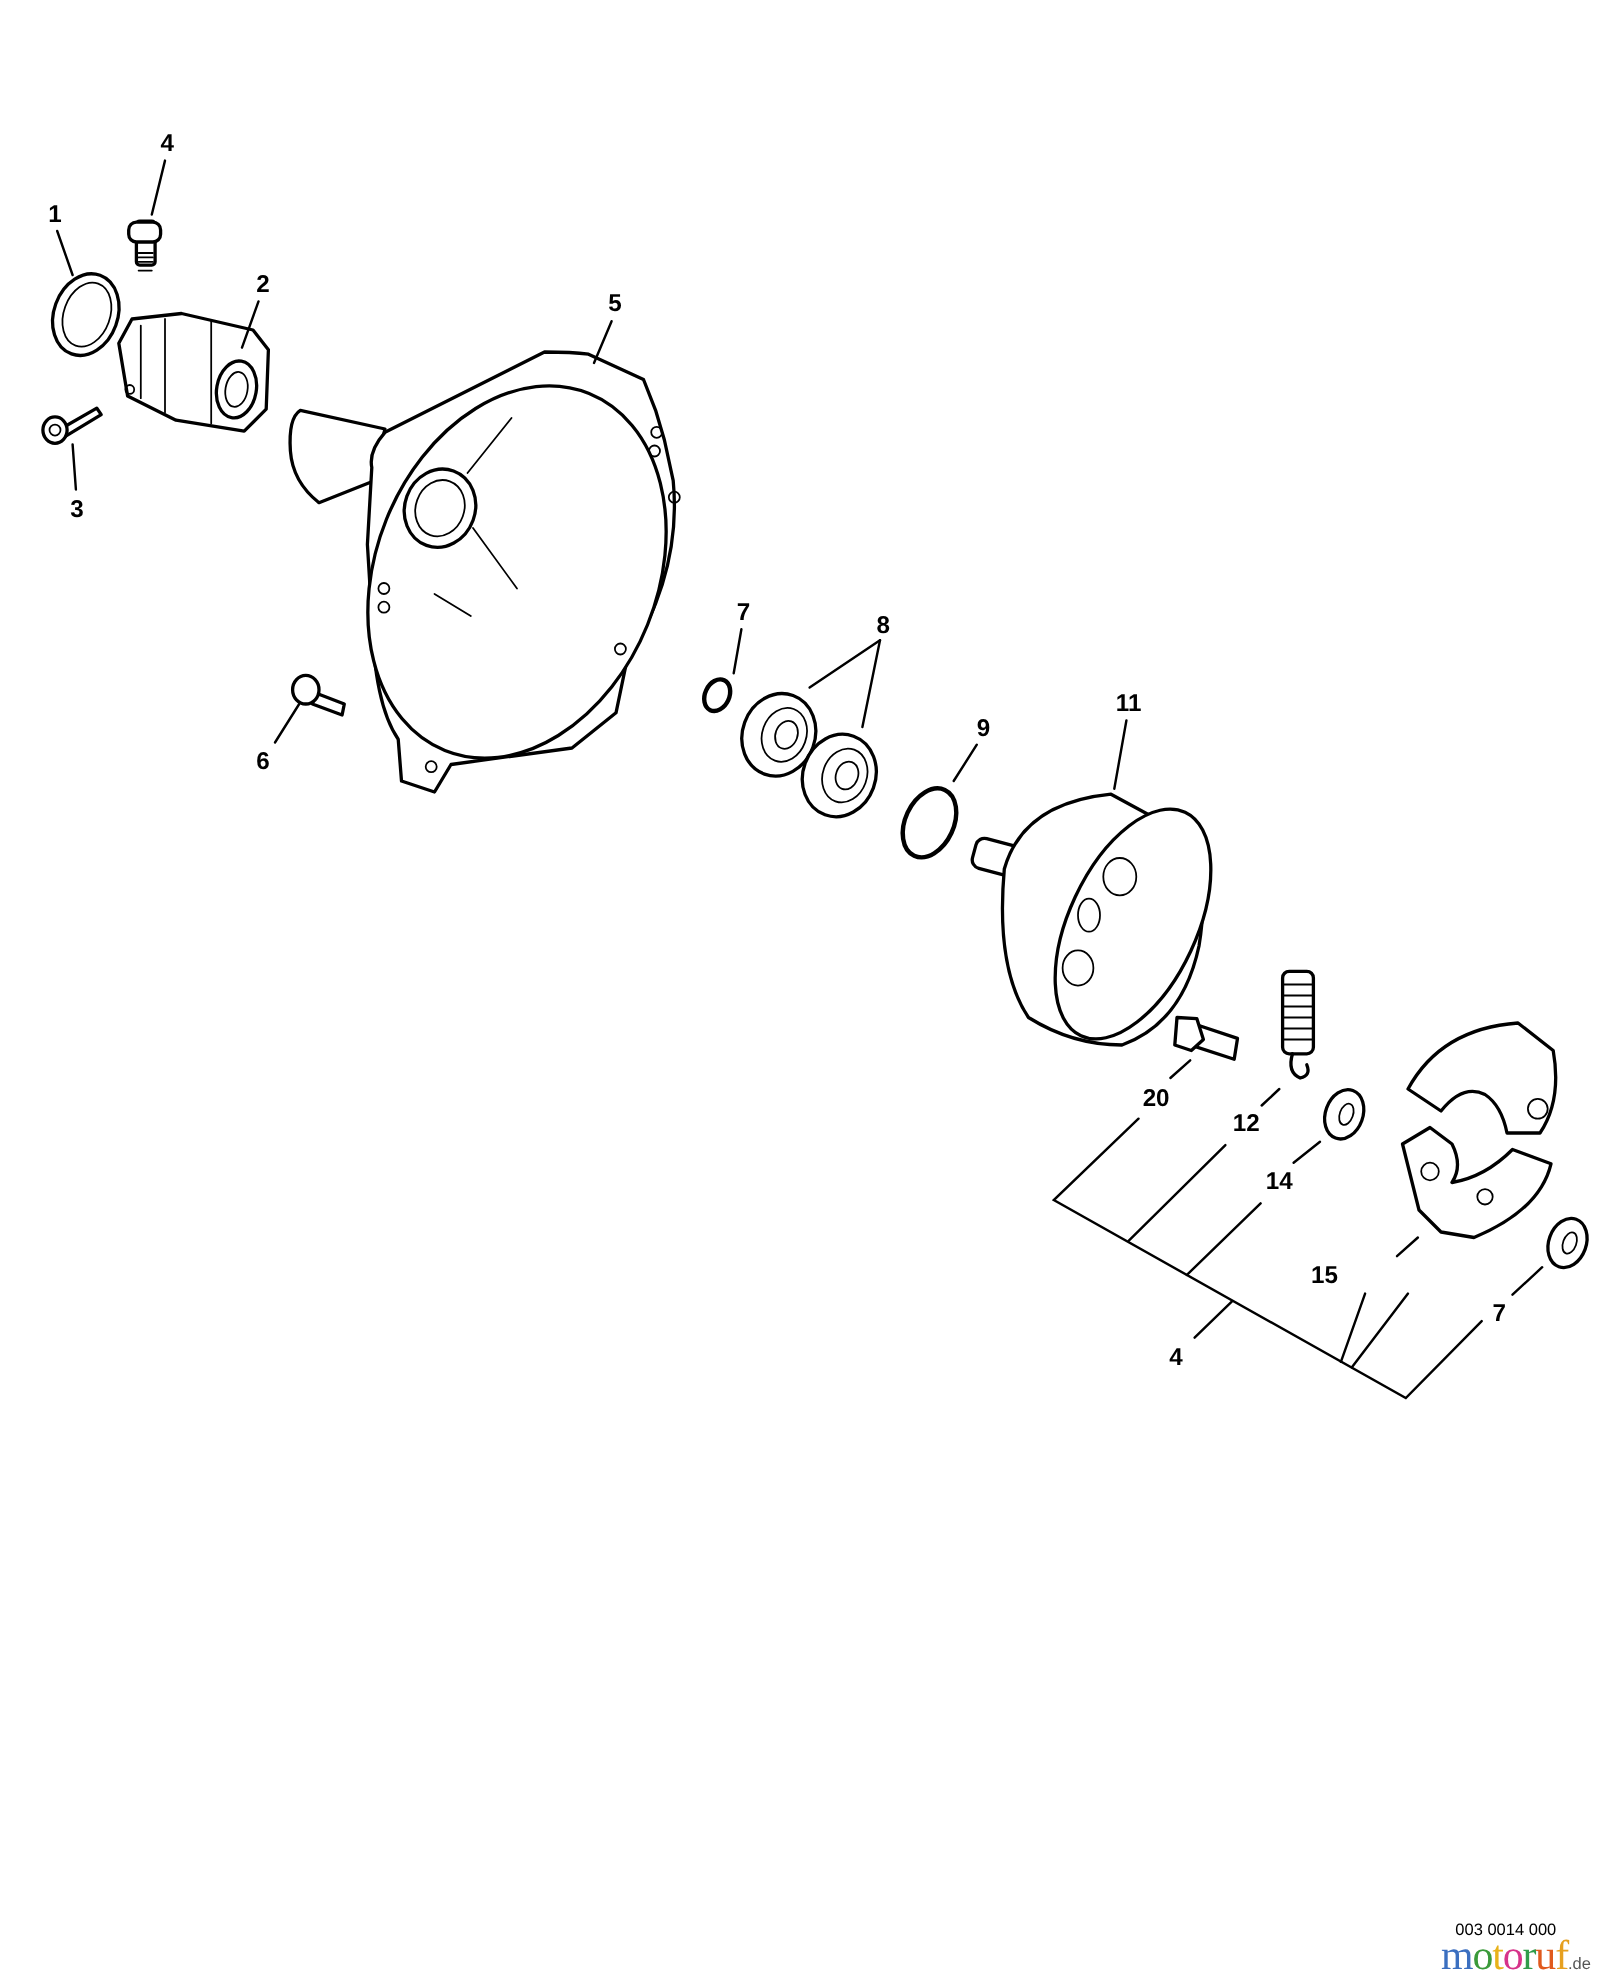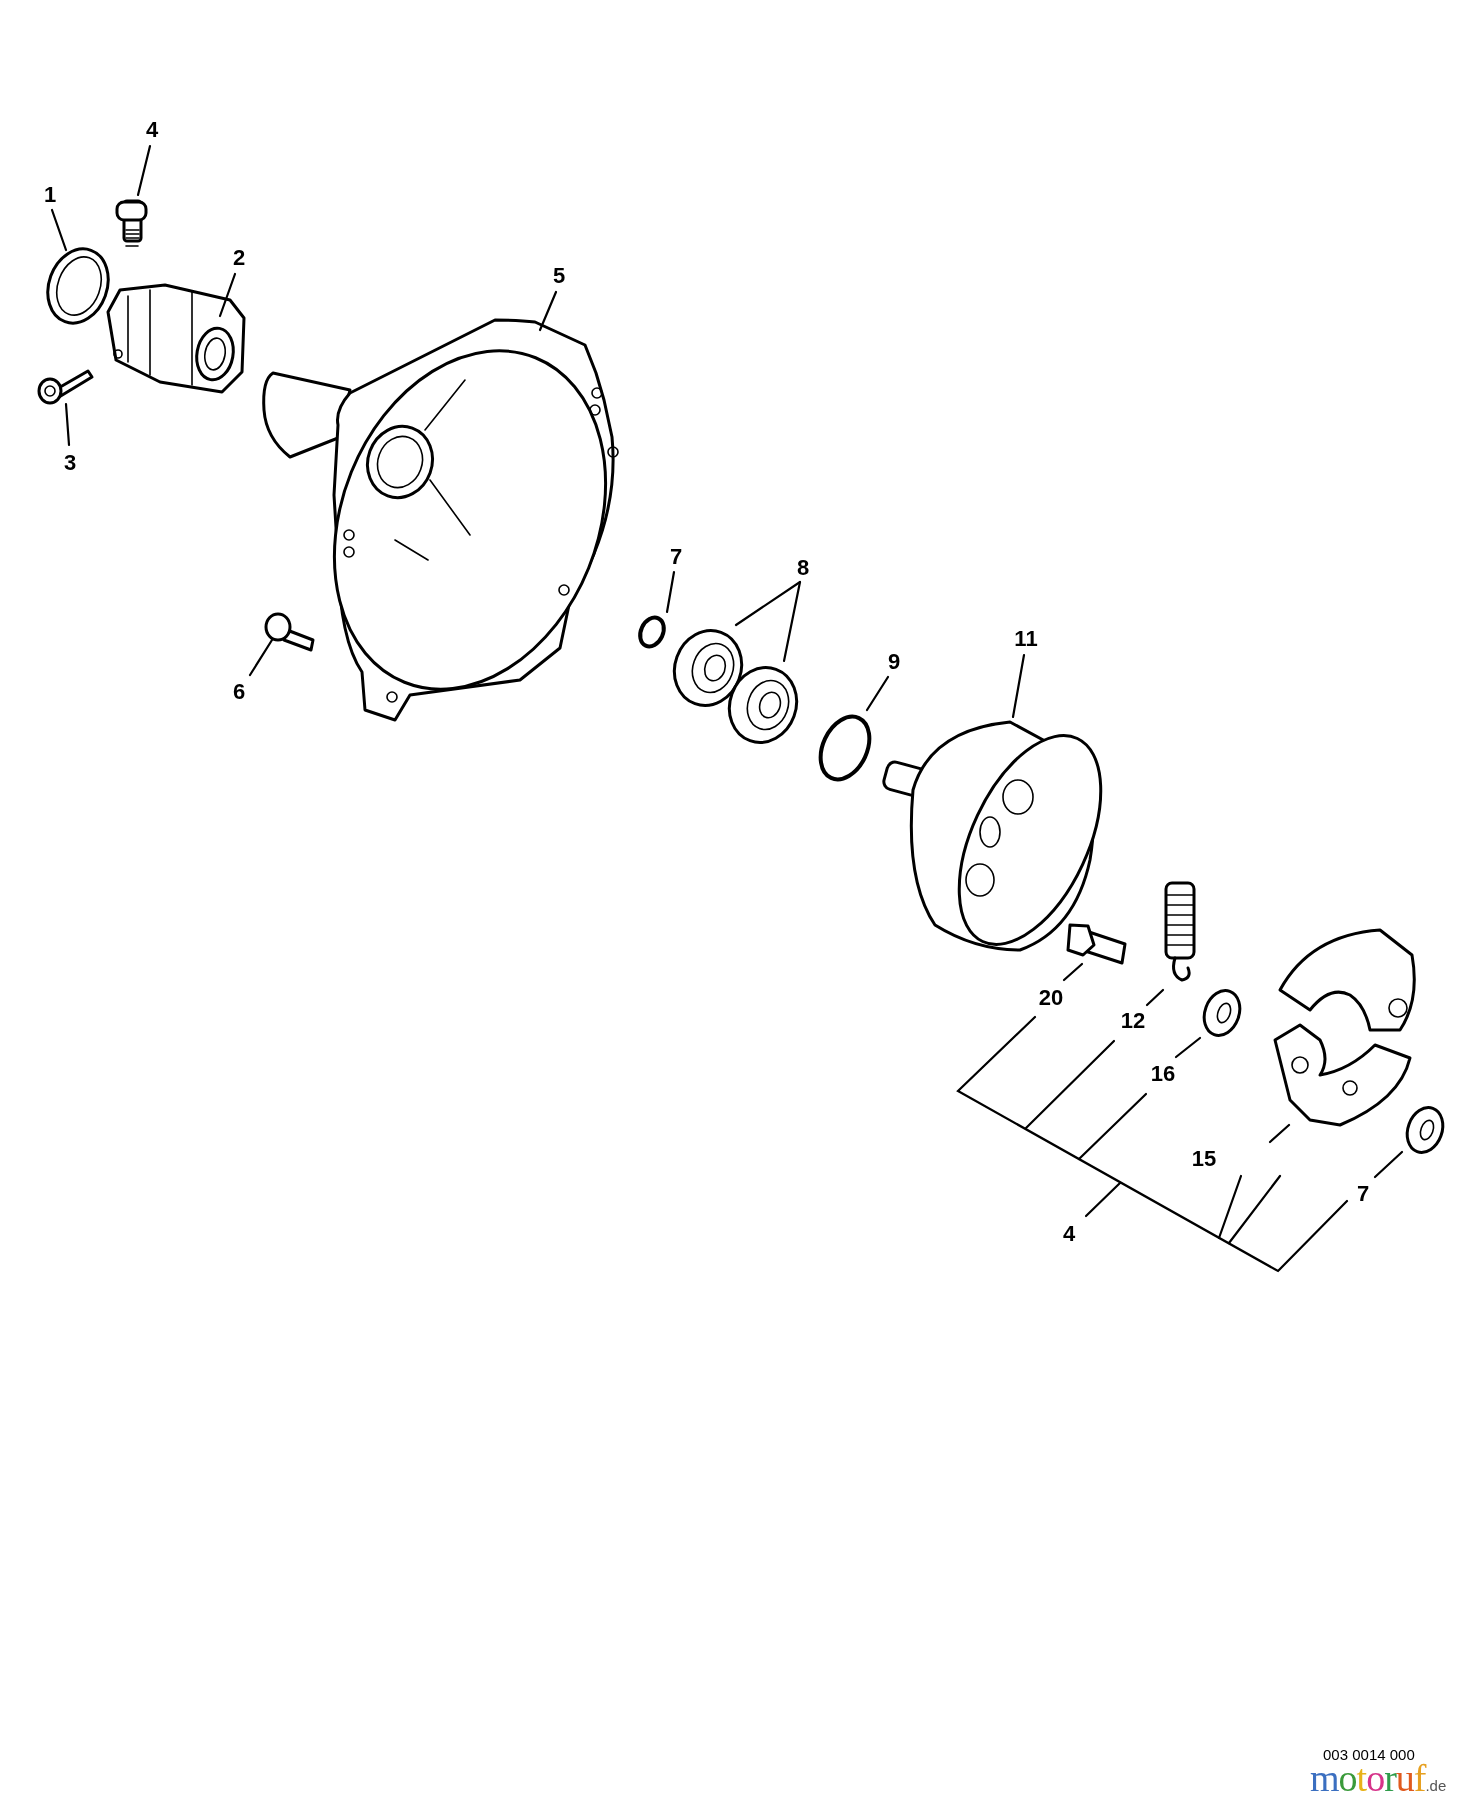--- a/index.html
+++ b/index.html
@@ -159,21 +159,21 @@
 <div class="callout" style="left:152px;top:130px">4</div>
 <div class="callout" style="left:559px;top:276px">5</div>
 <div class="callout" style="left:239px;top:692px">6</div>
 <div class="callout" style="left:676px;top:557px">7</div>
 <div class="callout" style="left:803px;top:568px">8</div>
 <div class="callout" style="left:894px;top:662px">9</div>
 <div class="callout" style="left:1026px;top:639px">11</div>
 <div class="callout" style="left:1069px;top:1234px">4</div>
 <div class="callout" style="left:1051px;top:998px">20</div>
 <div class="callout" style="left:1133px;top:1021px">12</div>
-<div class="callout" style="left:1163px;top:1074px">16</div>
+<div class="callout" style="left:1163px;top:1074px">14</div>
 <div class="callout" style="left:1204px;top:1159px">15</div>
 <div class="callout" style="left:1363px;top:1194px">7</div>
 
 <div class="code">003 0014 000</div>
 
 <div class="brand">
   <span style="color:#3b6fc0">m</span><span style="color:#3a9a3a">o</span><span style="color:#e8b21a">t</span><span style="color:#d6338a">o</span><span style="color:#2f9c4a">r</span><span style="color:#e05a1e">u</span><span style="color:#e6a020">f</span><span class="tld">.de</span>
 </div>
 
 </body></html>

